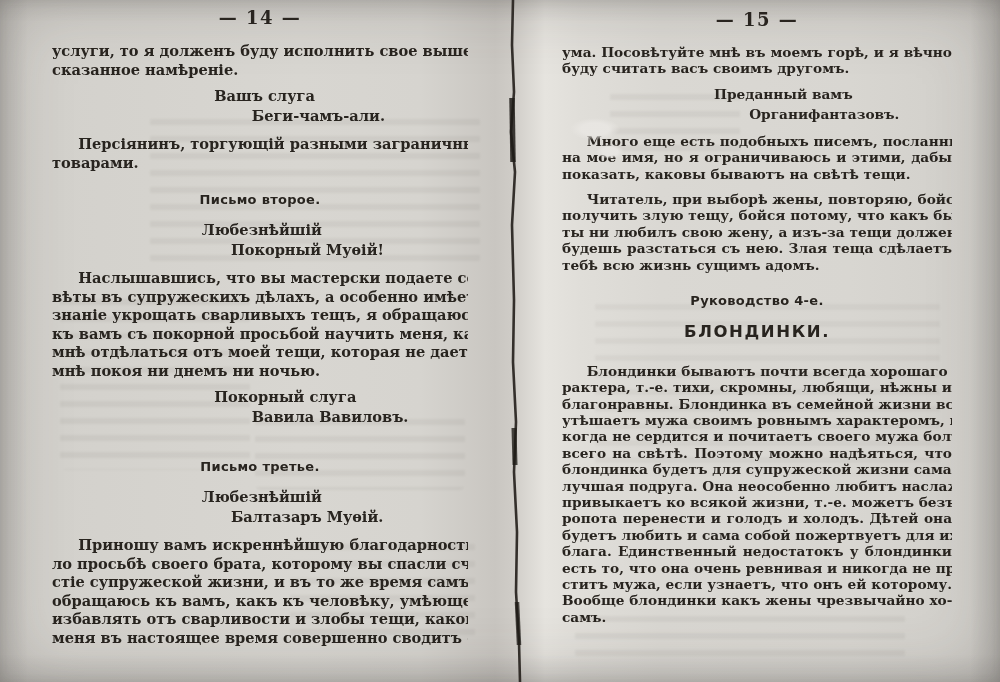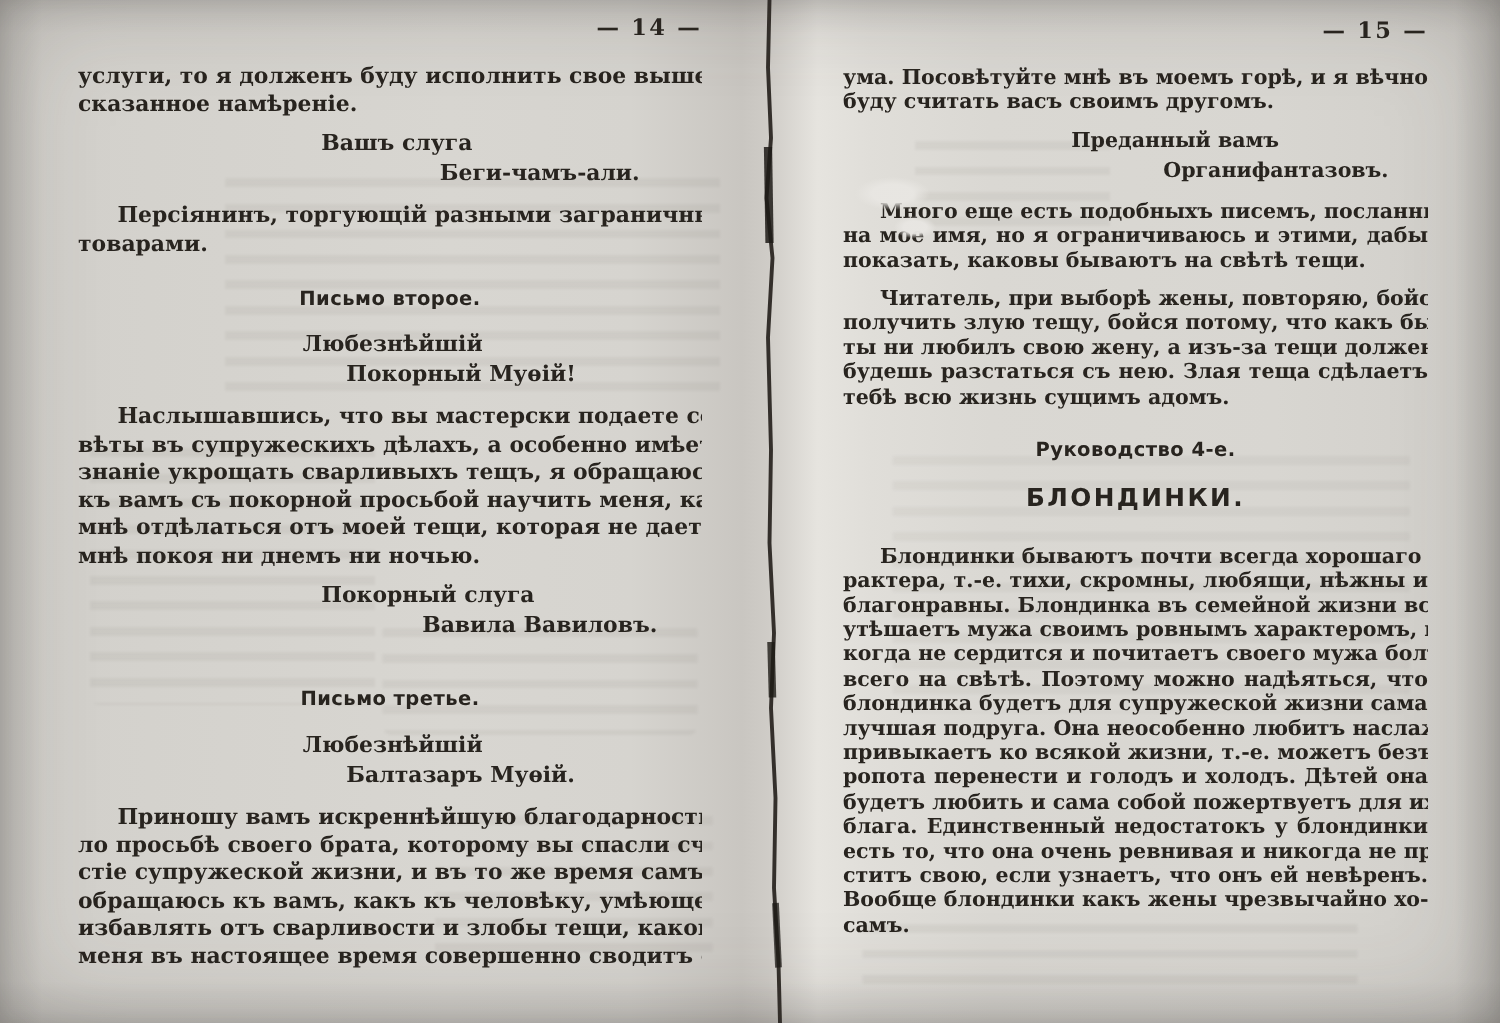--- a/index.html
+++ b/index.html
@@ -17,36 +17,36 @@
       linear-gradient(90deg,
         #d2d0cb 0%, #d8d6d1 30%, #d6d4cf 42%,
         #c9c6c1 49.5%, #cfccc7 51.2%,
         #e6e4df 54.5%, #e0ded9 58%,
         #dad8d3 66%, #d8d6d1 85%, #d0cec9 100%);
   }
   .page{position:absolute;}
   .page-left{left:52px; top:8px; width:416px; --lh:18.5px; font-size:14.6px; font-weight:bold;}
   .page-right{left:562px; top:10px; width:390px; --lh:16.4px; font-size:13.7px; font-weight:bold;}
   .page-header{
-    text-align:right; font-size:15px; letter-spacing:1.5px;
+    text-align:center; font-size:18px; letter-spacing:1.5px;
     line-height:20px; margin-bottom:14px; font-weight:bold;
   }
   .ln{
     text-align:justify; text-align-last:justify;
     line-height:var(--lh); height:var(--lh);
     overflow:hidden; white-space:nowrap;
   }
   .ln.short{text-align-last:left;}
   .block-para{margin-top:9px;}
   .page-body > :first-child{margin-top:0;}
   .block-para.indent .ln:first-child{text-indent:1.8em;}
   .block-sig,.block-sal{margin-top:7px;}
   .sline{line-height:20px; white-space:nowrap;}
   .block-sig .sline:nth-child(1){margin-left:39%;}
-  .block-sig .sline:nth-child(2){margin-left:48%;text-align:center;}
+  .block-sig .sline:nth-child(2){margin-left:48%;}
   .block-sal .sline:nth-child(1){margin-left:36%;}
   .block-sal .sline:nth-child(2){margin-left:43%;}
   .block-heading{
     margin-top:18px; margin-bottom:10px;
     font-family:"DejaVu Sans", sans-serif; font-weight:bold;
     font-size:13px; line-height:20px; text-align:center; letter-spacing:.3px;
   }
   .block-sig + .block-heading{margin-top:30px;}
   .block-caps{
     margin-top:6px; margin-bottom:20px;
@@ -172,21 +172,21 @@
           <div class="ln">утѣшаетъ мужа своимъ ровнымъ характеромъ, ни-</div>
           <div class="ln">когда не сердится и почитаетъ своего мужа болѣе</div>
           <div class="ln">всего на свѣтѣ. Поэтому можно надѣяться, что</div>
           <div class="ln">блондинка будетъ для супружеской жизни самая</div>
           <div class="ln">лучшая подруга. Она неособенно любитъ наслажде-</div>
           <div class="ln">привыкаетъ ко всякой жизни, т.-е. можетъ безъ</div>
           <div class="ln">ропота перенести и голодъ и холодъ. Дѣтей она</div>
           <div class="ln">будетъ любить и сама собой пожертвуетъ для ихъ</div>
           <div class="ln">блага. Единственный недостатокъ у блондинки</div>
           <div class="ln">есть то, что она очень ревнивая и никогда не про-</div>
-          <div class="ln">ститъ свою, если узнаетъ, что онъ ей невѣренъ.</div>
+          <div class="ln">ститъ мужа, если узнаетъ, что онъ ей которому.</div>
           <div class="ln">Вообще блондинки какъ жены чрезвычайно хо-</div>
           <div class="ln short">самъ.</div>
         </div>
       </div>
   </div>
 
   <svg class="gutter" width="1000" height="682" viewBox="0 0 1000 682">
     <path d="M513,0 L512,45 L514,92 L511,132 L515,172 L512,225 L514,300 L513,362 L516,422 L514,472 L517,532 L516,592 L519,642 L520,682" fill="none" stroke="#26221d" stroke-width="2.6" stroke-linejoin="round" opacity=".92"></path>
     <path d="M512,98 L513,162" fill="none" stroke="#1e1b17" stroke-width="5.5" opacity=".85"></path>
     <path d="M514,428 L515,465" fill="none" stroke="#1e1b17" stroke-width="5" opacity=".8"></path>

